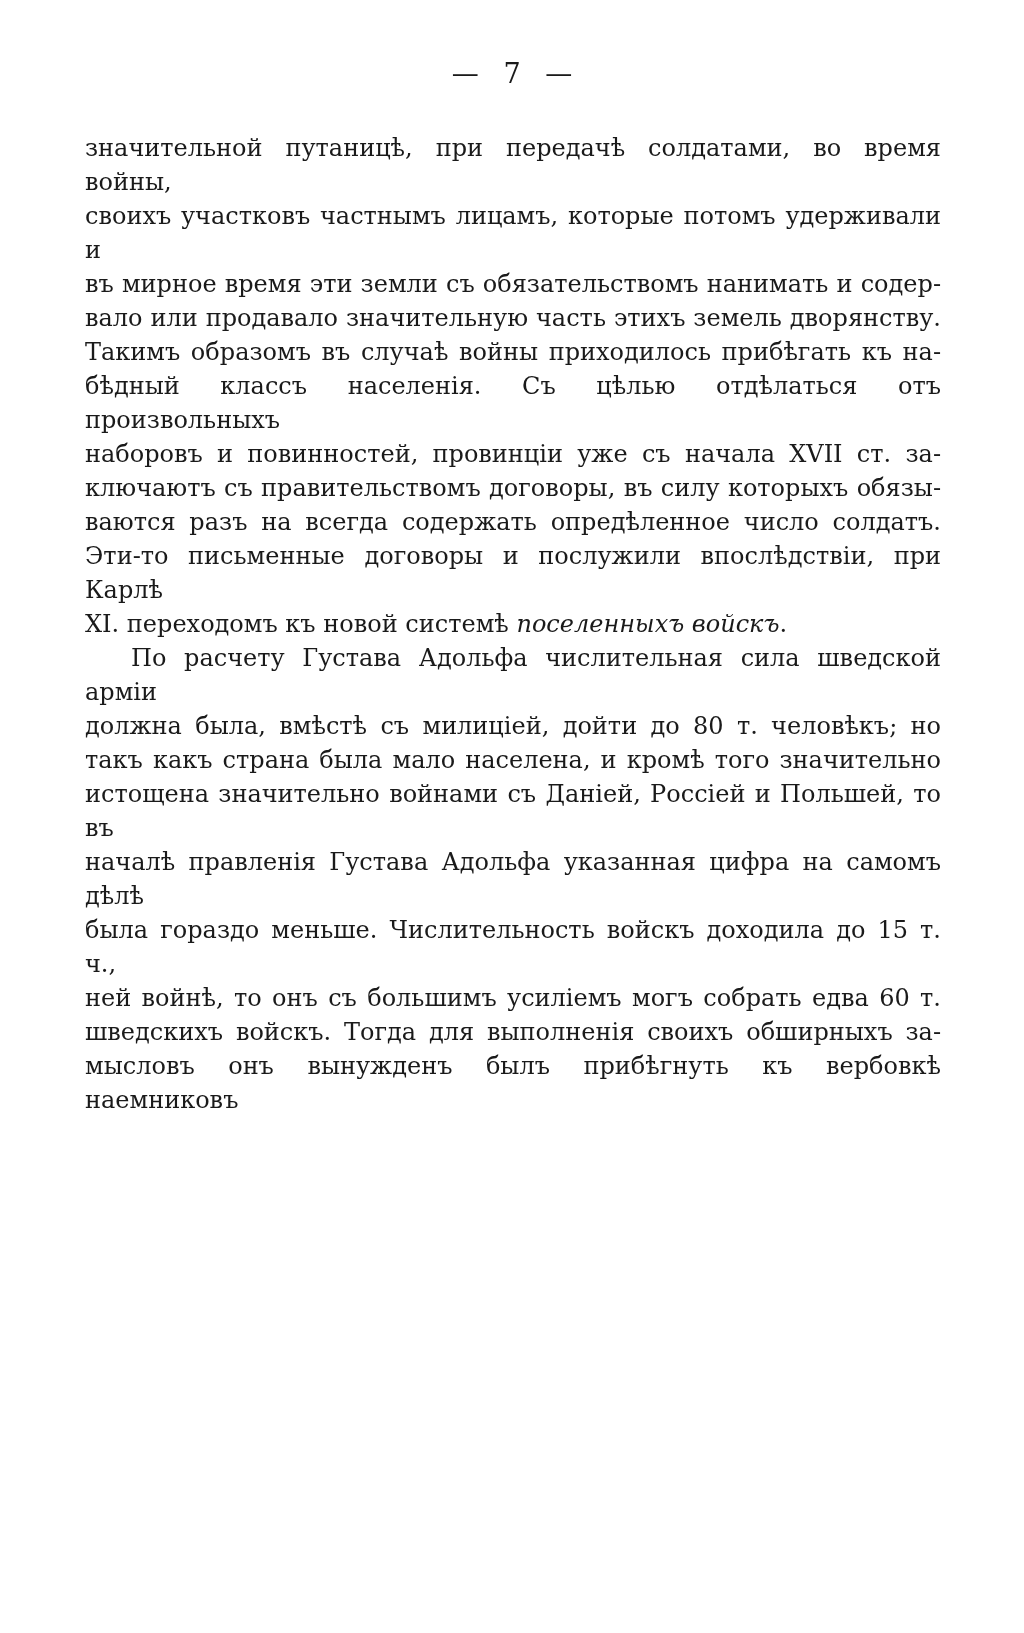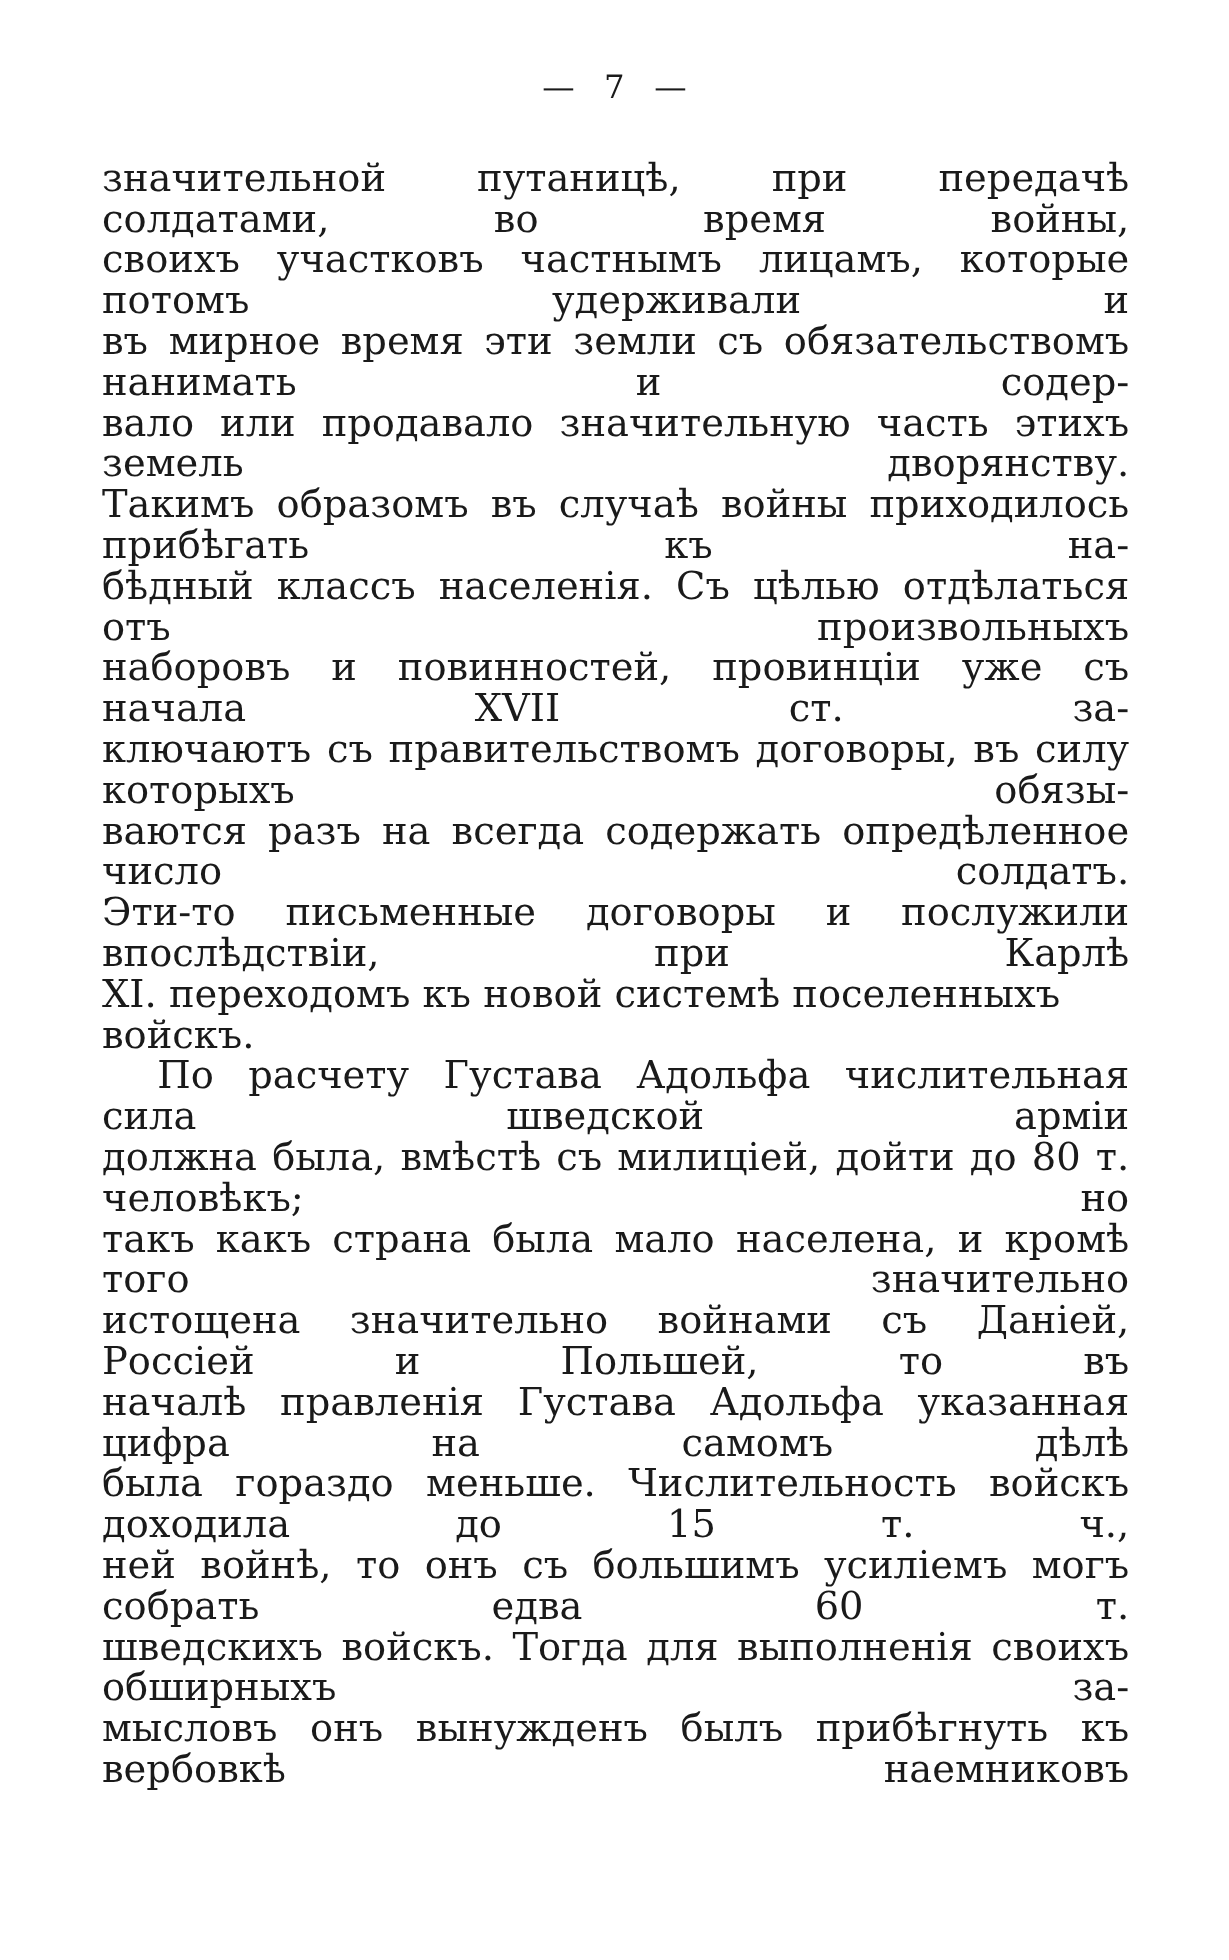--- a/index.html
+++ b/index.html
@@ -25,34 +25,34 @@
     word-spacing: 16px;
     color: #1a1a1a;
   }
   .text-block {
     position: absolute;
     left: 85px;
     top: 131px;
     width: 856px;
   }
   .line {
-    font-size: 32px;
+    font-size: 24px;
     line-height: 34px;
     text-align: justify;
     text-align-last: justify;
     white-space: normal;
   }
   .line.no-just {
     text-align: left;
     text-align-last: left;
   }
   .para.p-indent .line:first-child {
     text-indent: 46px;
   }
-  span.i { }
+  span.i { font-style: italic; }
 </style>
 </head>
 <body>
 
 <div class="page-number">— 7 —</div>
 
 <div class="text-block">
     <div class="para">
       <div class="line"><span>значительной путаницѣ, при передачѣ солдатами, во время войны,</span></div>
       <div class="line"><span>своихъ участковъ частнымъ лицамъ, которые потомъ удерживали и</span></div>

